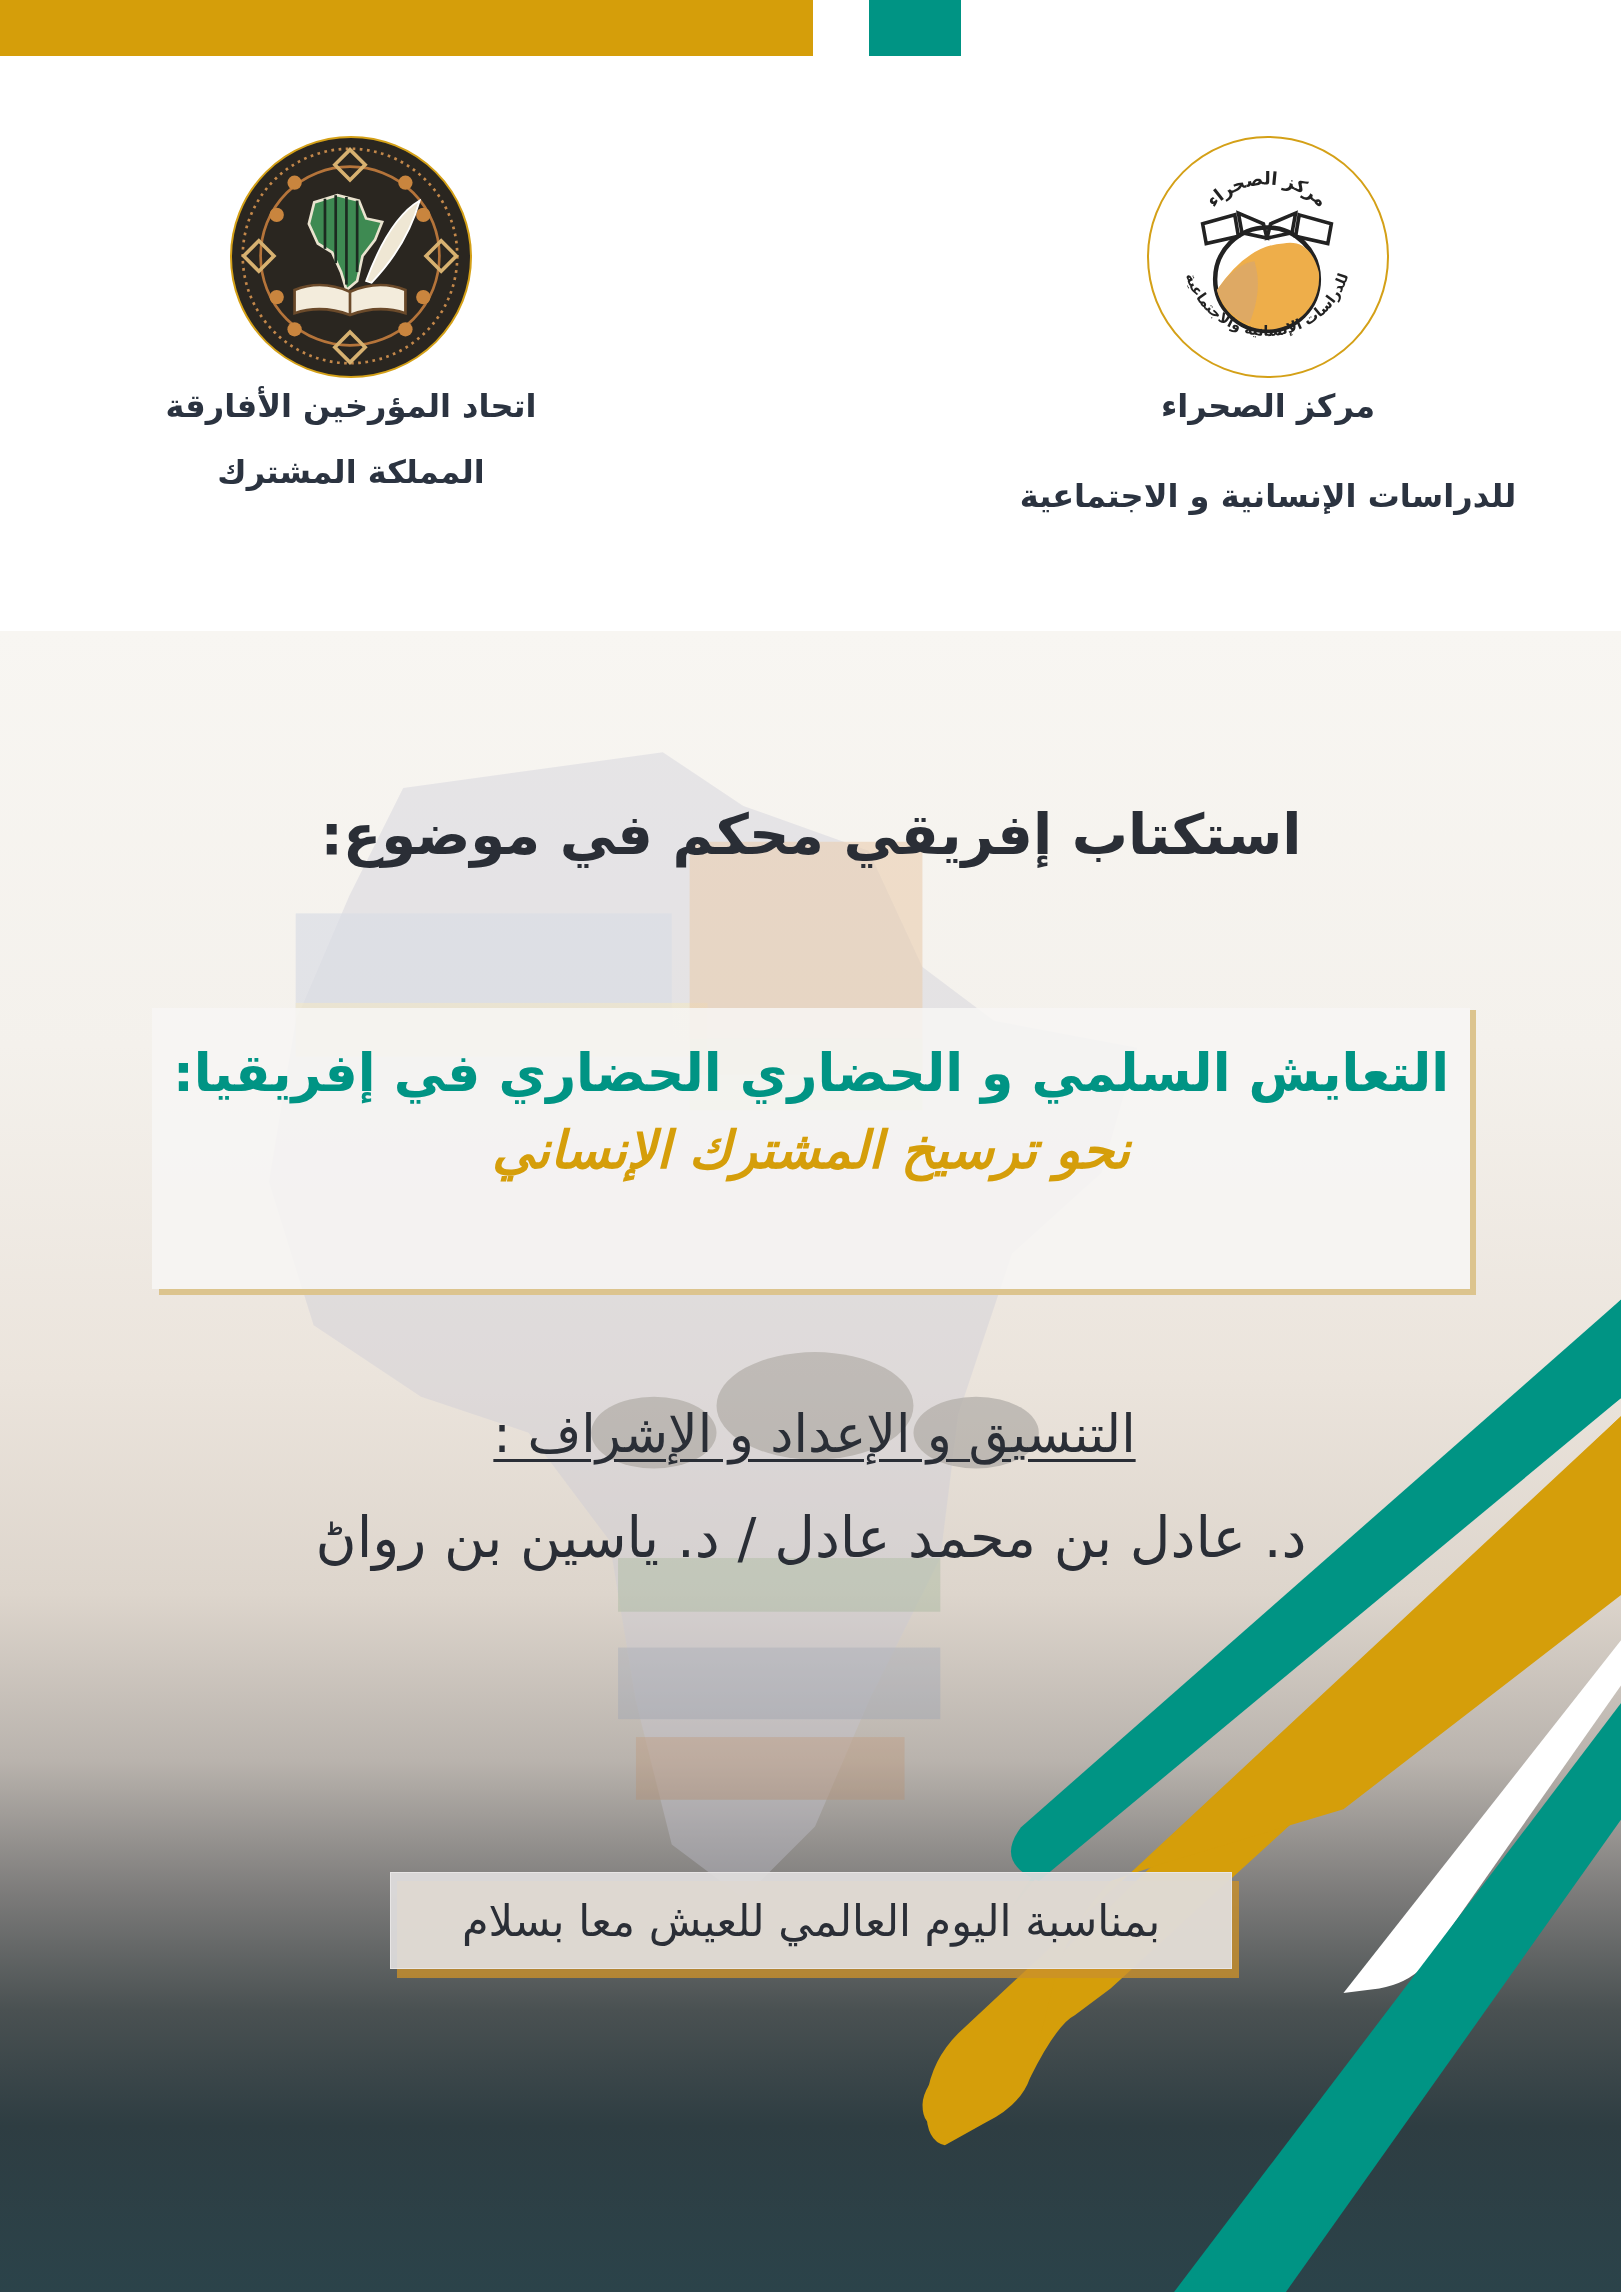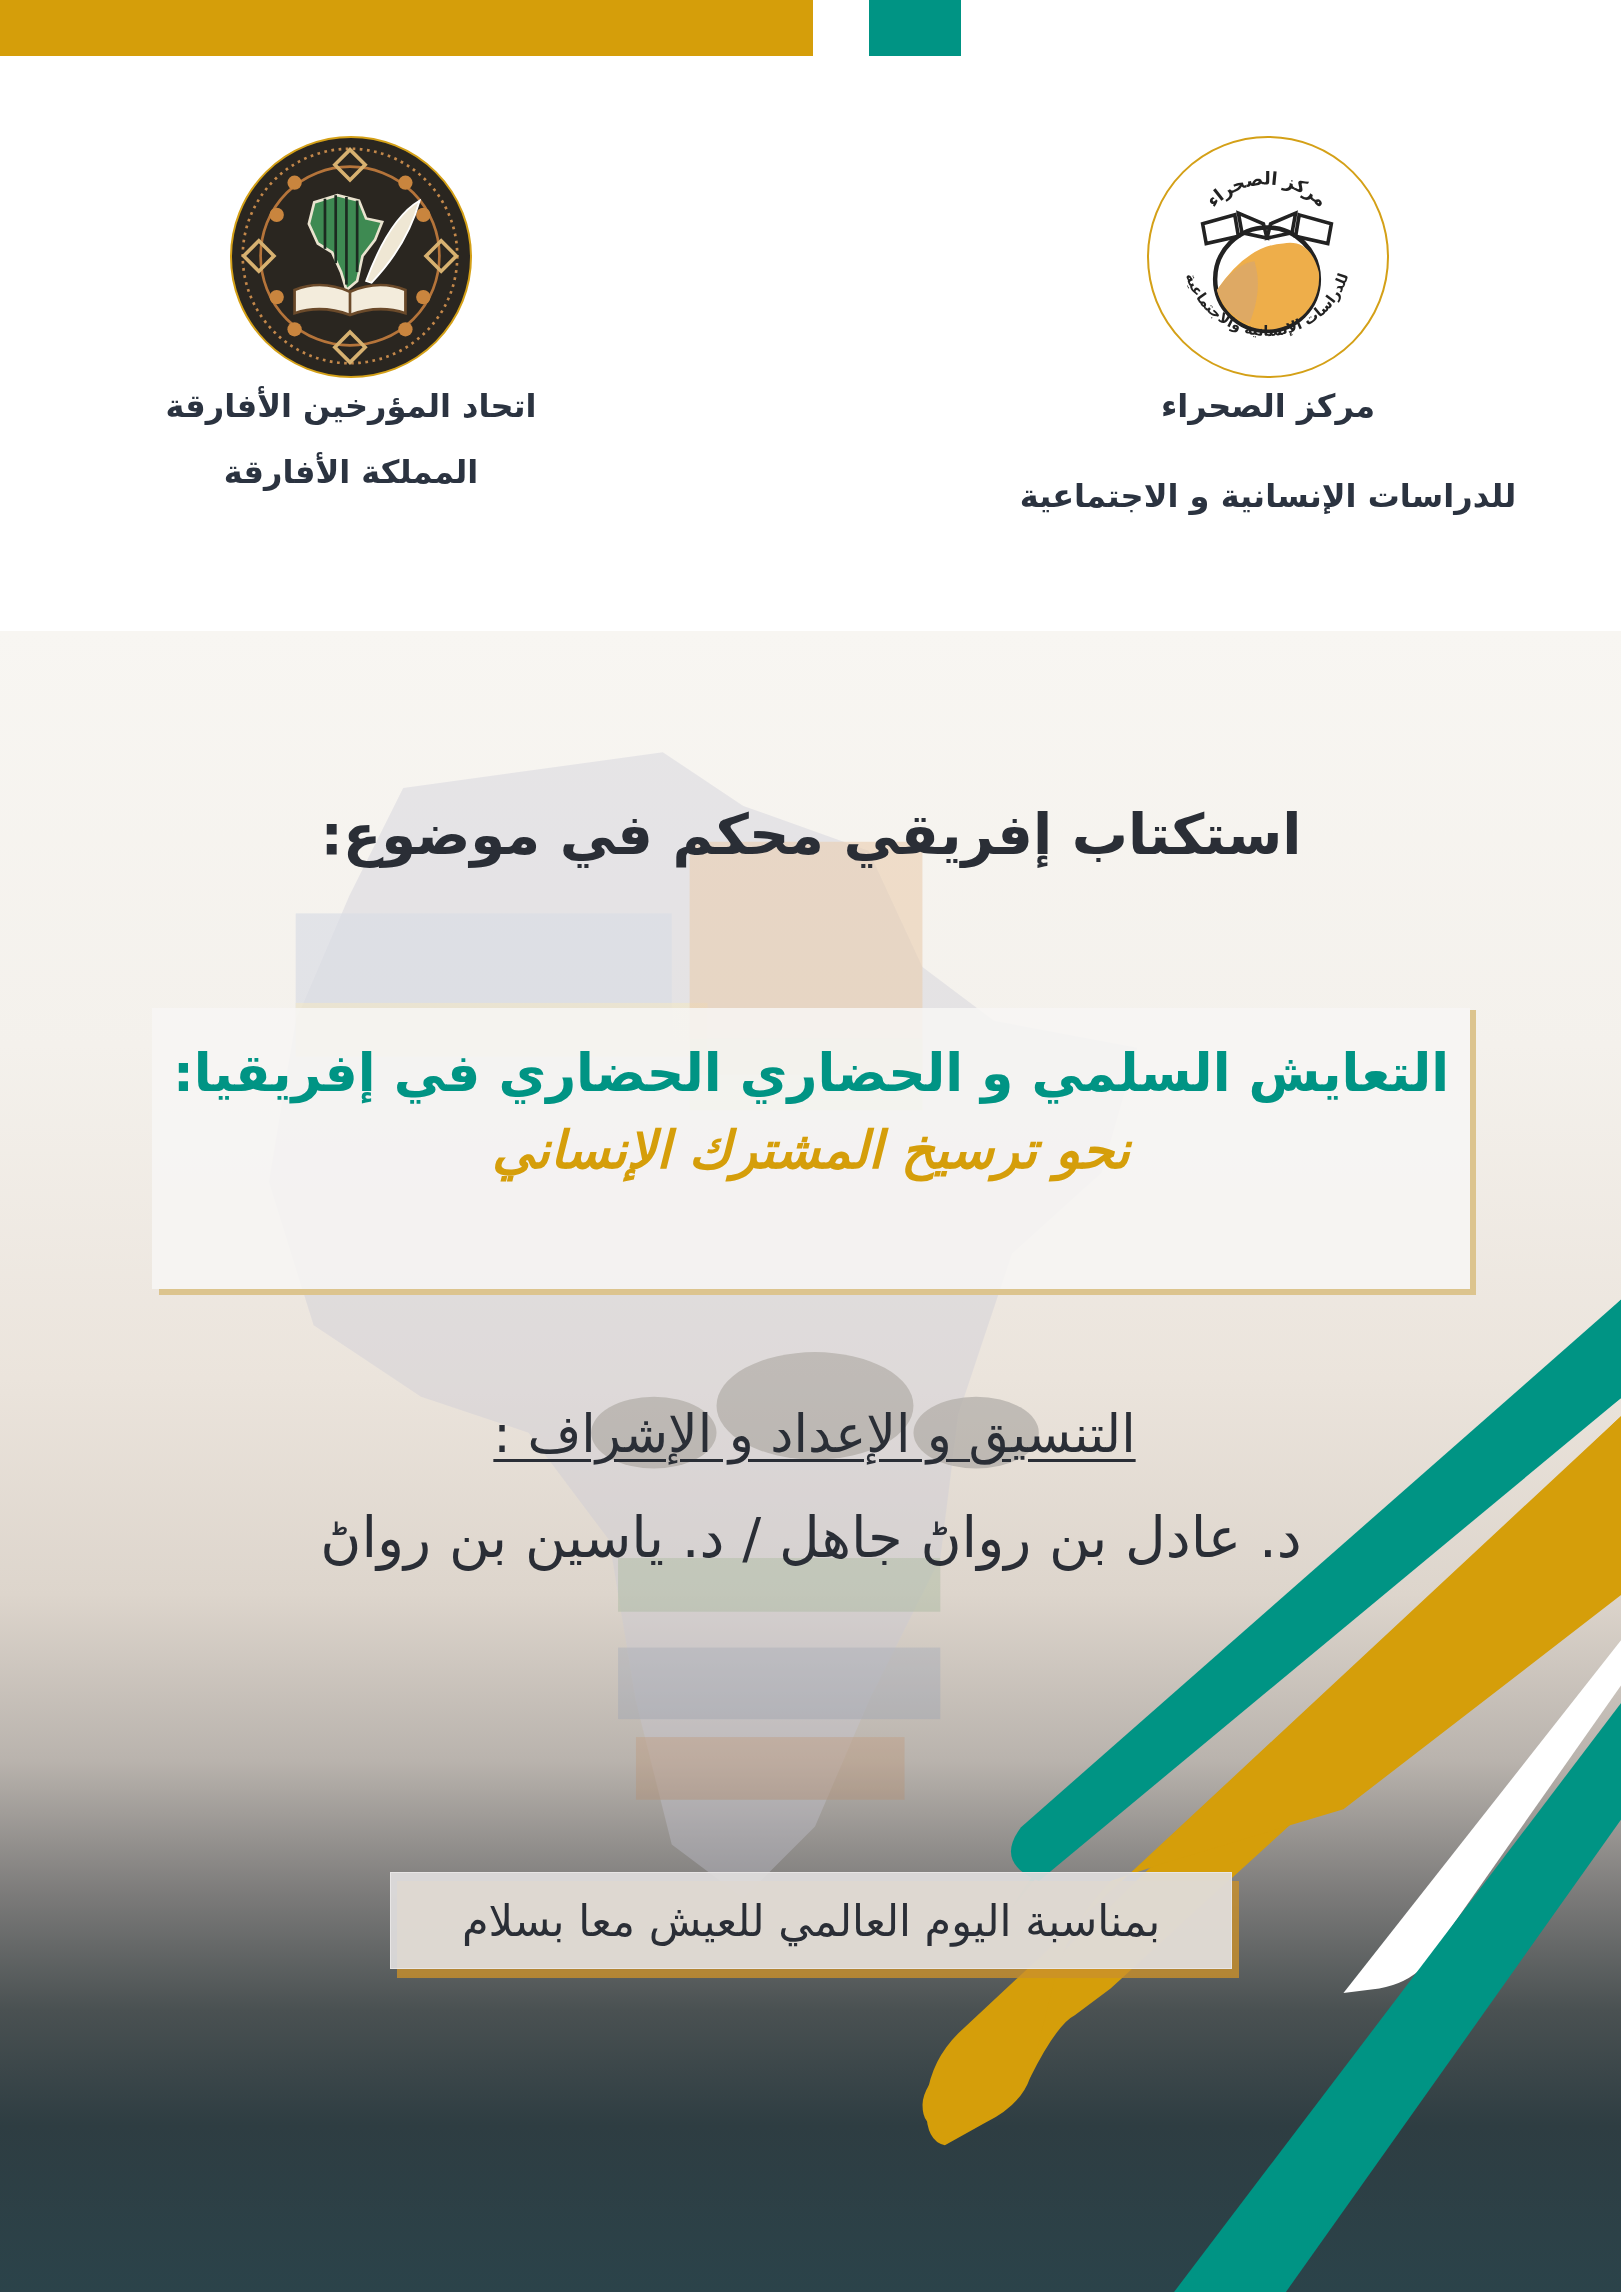--- a/index.html
+++ b/index.html
@@ -80,21 +80,21 @@
     </g>
     <path d="M 150 160 Q 176 90 210 70 Q 196 120 156 162 Z" fill="#efe7d4" stroke="#fff" stroke-width="2"></path>
     <path d="M 70 170 Q 100 158 132 172 Q 164 158 194 170 L 194 196 Q 164 186 132 198 Q 100 186 70 196 Z" fill="#f3ecdc" stroke="#6b4a2a" stroke-width="3"></path>
     <line x1="132" y1="172" x2="132" y2="198" stroke="#6b4a2a" stroke-width="3"></line>
   </svg>
 </div>
 
 <div class="abs org-text" style="left:1013px; width:510px; top:387px;">مركز الصحراء</div>
 <div class="abs org-text" style="left:986px; width:564px; top:453px;margin-top:24px;">للدراسات الإنسانية و الاجتماعية</div>
 <div class="abs org-text" style="left:127px; width:448px; top:387px;">اتحاد المؤرخين الأفارقة</div>
-<div class="abs org-text" style="left:127px; width:448px; top:453px;">المملكة الأفارقة</div>
+<div class="abs org-text" style="left:127px; width:448px; top:453px;">المملكة المشترك</div>
 
 <div class="abs bg"></div>
 
 <svg class="abs africa" viewBox="0 0 1280 1380">
   <path d="M 180 40 L 470 0 L 560 60 L 700 110 L 760 240 L 840 300 L 1000 330 L 960 470 L 860 560 L 800 740 L 780 900 L 700 1060 L 640 1200 L 560 1280 L 480 1220 L 440 1060 L 410 880 L 320 760 L 200 720 L 80 640 L 30 480 L 60 300 L 120 160 Z" fill="#c8c8d6"></path>
   <rect x="60" y="180" width="420" height="160" fill="#a9b6d6" opacity="0.7"></rect>
   <rect x="60" y="280" width="460" height="60" fill="#e8d38c" opacity="0.7"></rect>
   <rect x="500" y="100" width="260" height="260" fill="#d58a3e" opacity="0.6"></rect>
   <rect x="500" y="320" width="260" height="80" fill="#a7c96b" opacity="0.6"></rect>
   <g fill="#5a5a5a" opacity="0.8">
@@ -108,21 +108,21 @@
 </svg>
 
 <div class="abs title">استكتاب إفريقي محكم في موضوع:</div>
 
 <div class="abs panel-border"></div>
 <div class="abs panel"></div>
 <div class="abs heading" style="color:#009484;">التعايش السلمي و الحضاري الحضاري في إفريقيا:</div>
 <div class="abs subheading" style="color:#d59e0a;">نحو ترسيخ المشترك الإنساني</div>
 
 <div class="abs coord-label"><span>التنسيق و الإعداد و الإشراف :</span></div>
-<div class="abs coord-names">د. عادل بن رواڻ جاهل / د. ياسين بن رواڻ</div>
+<div class="abs coord-names">د. عادل بن محمد عادل / د. ياسين بن رواڻ</div>
 
 <svg class="abs stripes" width="1622" height="2293" viewBox="0 0 1811 2560">
 
   <path d="M 1811 1450 L 1811 1560 L 1330 1920 Q 1250 1970 1210 2030 L 1130 2130 Q 1170 2060 1250 1990 Z" fill="#009484"></path>
   <path d="M 1811 1450 L 1811 1560 L 1160 2100 Q 1110 2080 1140 2040 Z" fill="#009484"></path>
 
   <path d="M 1811 1580 L 1811 1700 L 1240 2220 L 1200 2250 Q 1180 2260 1150 2320 L 1070 2370 Q 1030 2385 1030 2350 Q 1030 2330 1060 2300 Z" fill="#d59e0a"></path>
   <path d="M 1811 1580 L 1811 1780 L 1500 2020 L 1300 2080 L 1240 2100 Q 1200 2140 1180 2200 L 1150 2320 Q 1140 2350 1100 2370 L 1055 2395 Q 1030 2390 1035 2340 Q 1040 2300 1070 2270 Z" fill="#d59e0a"></path>
 
   <path d="M 1811 1830 L 1811 1880 L 1590 2195 Q 1570 2215 1540 2220 L 1500 2225 Z" fill="#ffffff"></path>

